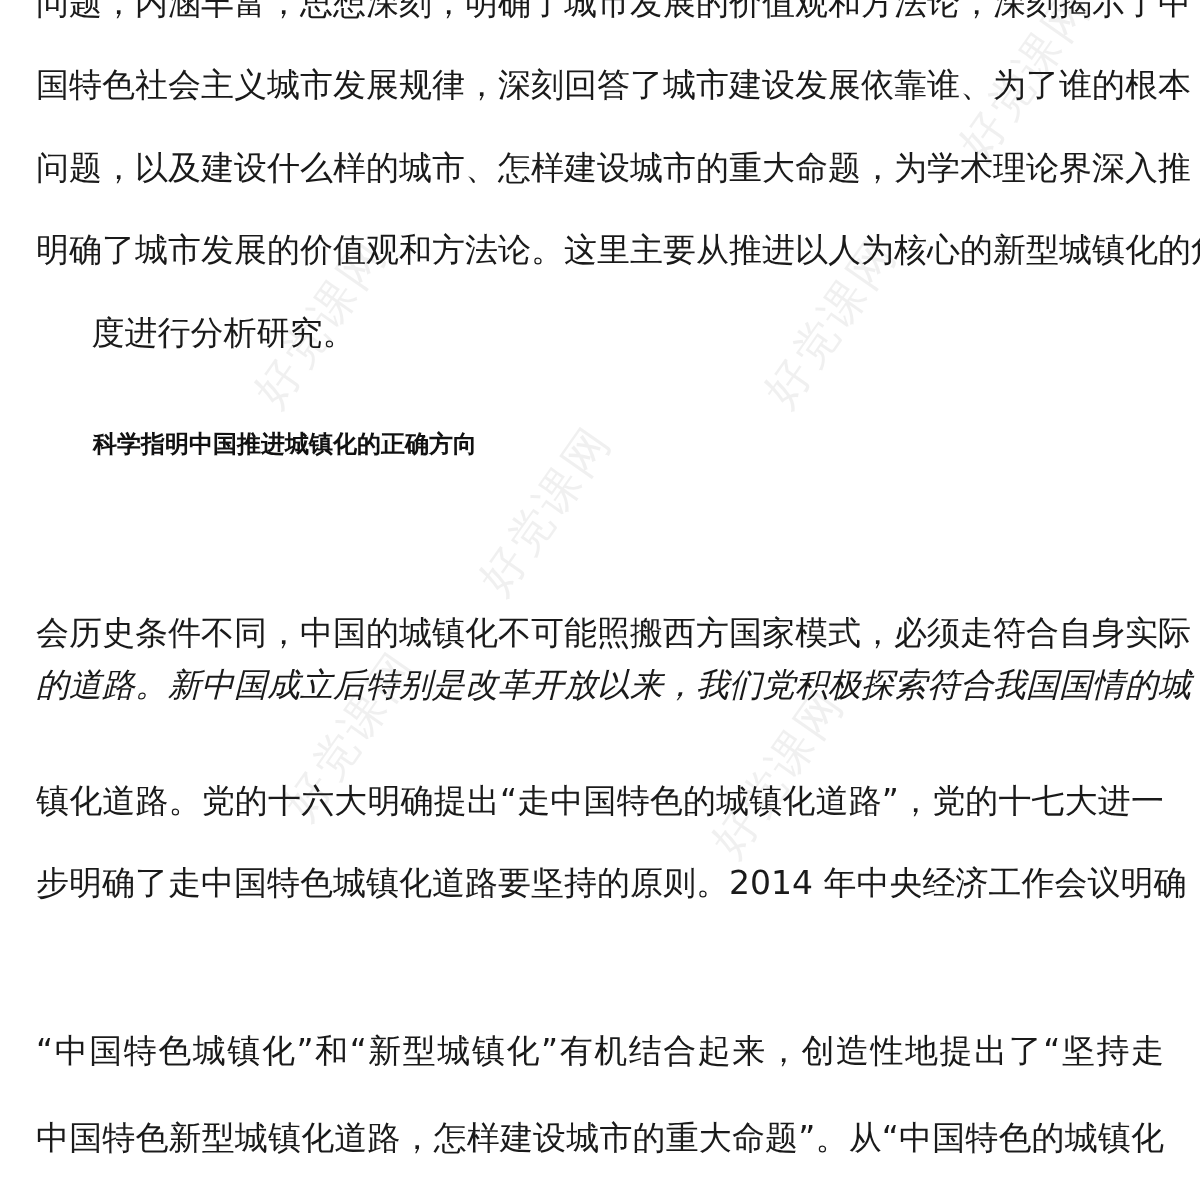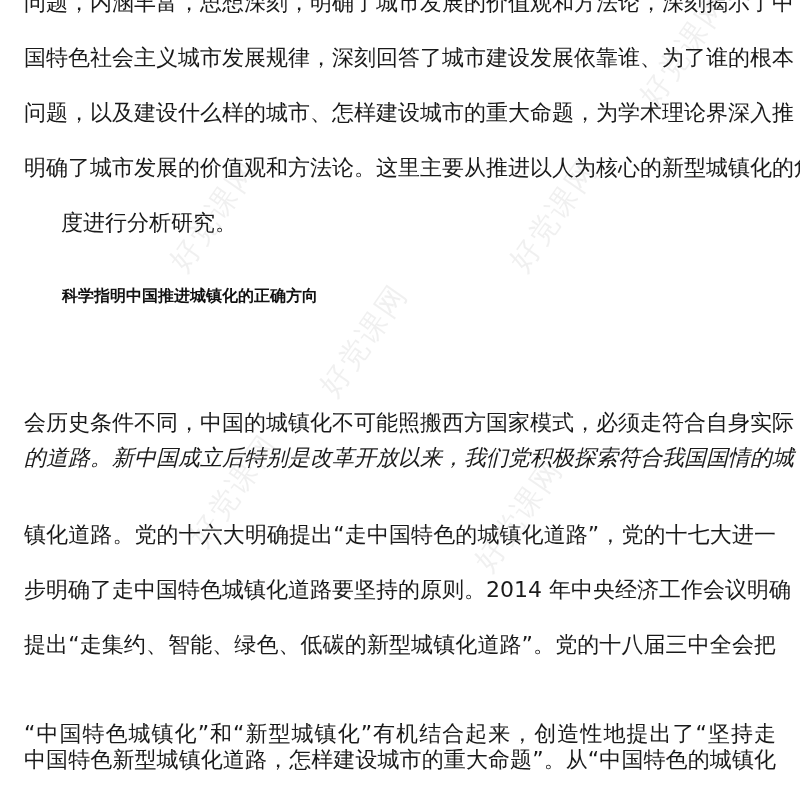--- a/index.html
+++ b/index.html
@@ -79,17 +79,16 @@
   <div class="line" style="top:43px;">国特色社会主义城市发展规律，深刻回答了城市建设发展依靠谁、为了谁的根本</div>
   <div class="line" style="top:153px;">明确了城市发展的价值观和方法论。这里主要从推进以人为核心的新型城镇化的角</div>
   <div class="line last" style="top:208px;">度进行分析研究。</div>
 
   <div class="heading" style="top:281px;">科学指明中国推进城镇化的正确方向</div>
 
   <div class="line" style="top:408px;">会历史条件不同，中国的城镇化不可能照搬西方国家模式，必须走符合自身实际</div>
   <div class="line" style="top:443px;font-style:italic;">的道路。新中国成立后特别是改革开放以来，我们党积极探索符合我国国情的城</div>
   <div class="line" style="top:520px;">镇化道路。党的十六大明确提出“走中国特色的城镇化道路”，党的十七大进一</div>
   <div class="line" style="top:575px;">步明确了走中国特色城镇化道路要坚持的原则。2014 年中央经济工作会议明确</div>
-  <div class="line" style="top:630px;">提出“走集约、智能、绿色、低碳的新型城镇化道路”。党的十八届三中全会把</div>
-  <div class="line" style="top:687px;margin-top:32px;">“中国特色城镇化”和“新型城镇化”有机结合起来，创造性地提出了“坚持走</div>
+  <div class="line" style="top:687px;">“中国特色城镇化”和“新型城镇化”有机结合起来，创造性地提出了“坚持走</div>
   <div class="line" style="top:745px;">中国特色新型城镇化道路，怎样建设城市的重大命题”。从“中国特色的城镇化</div>
 
 </div>
 
 </body></html>

